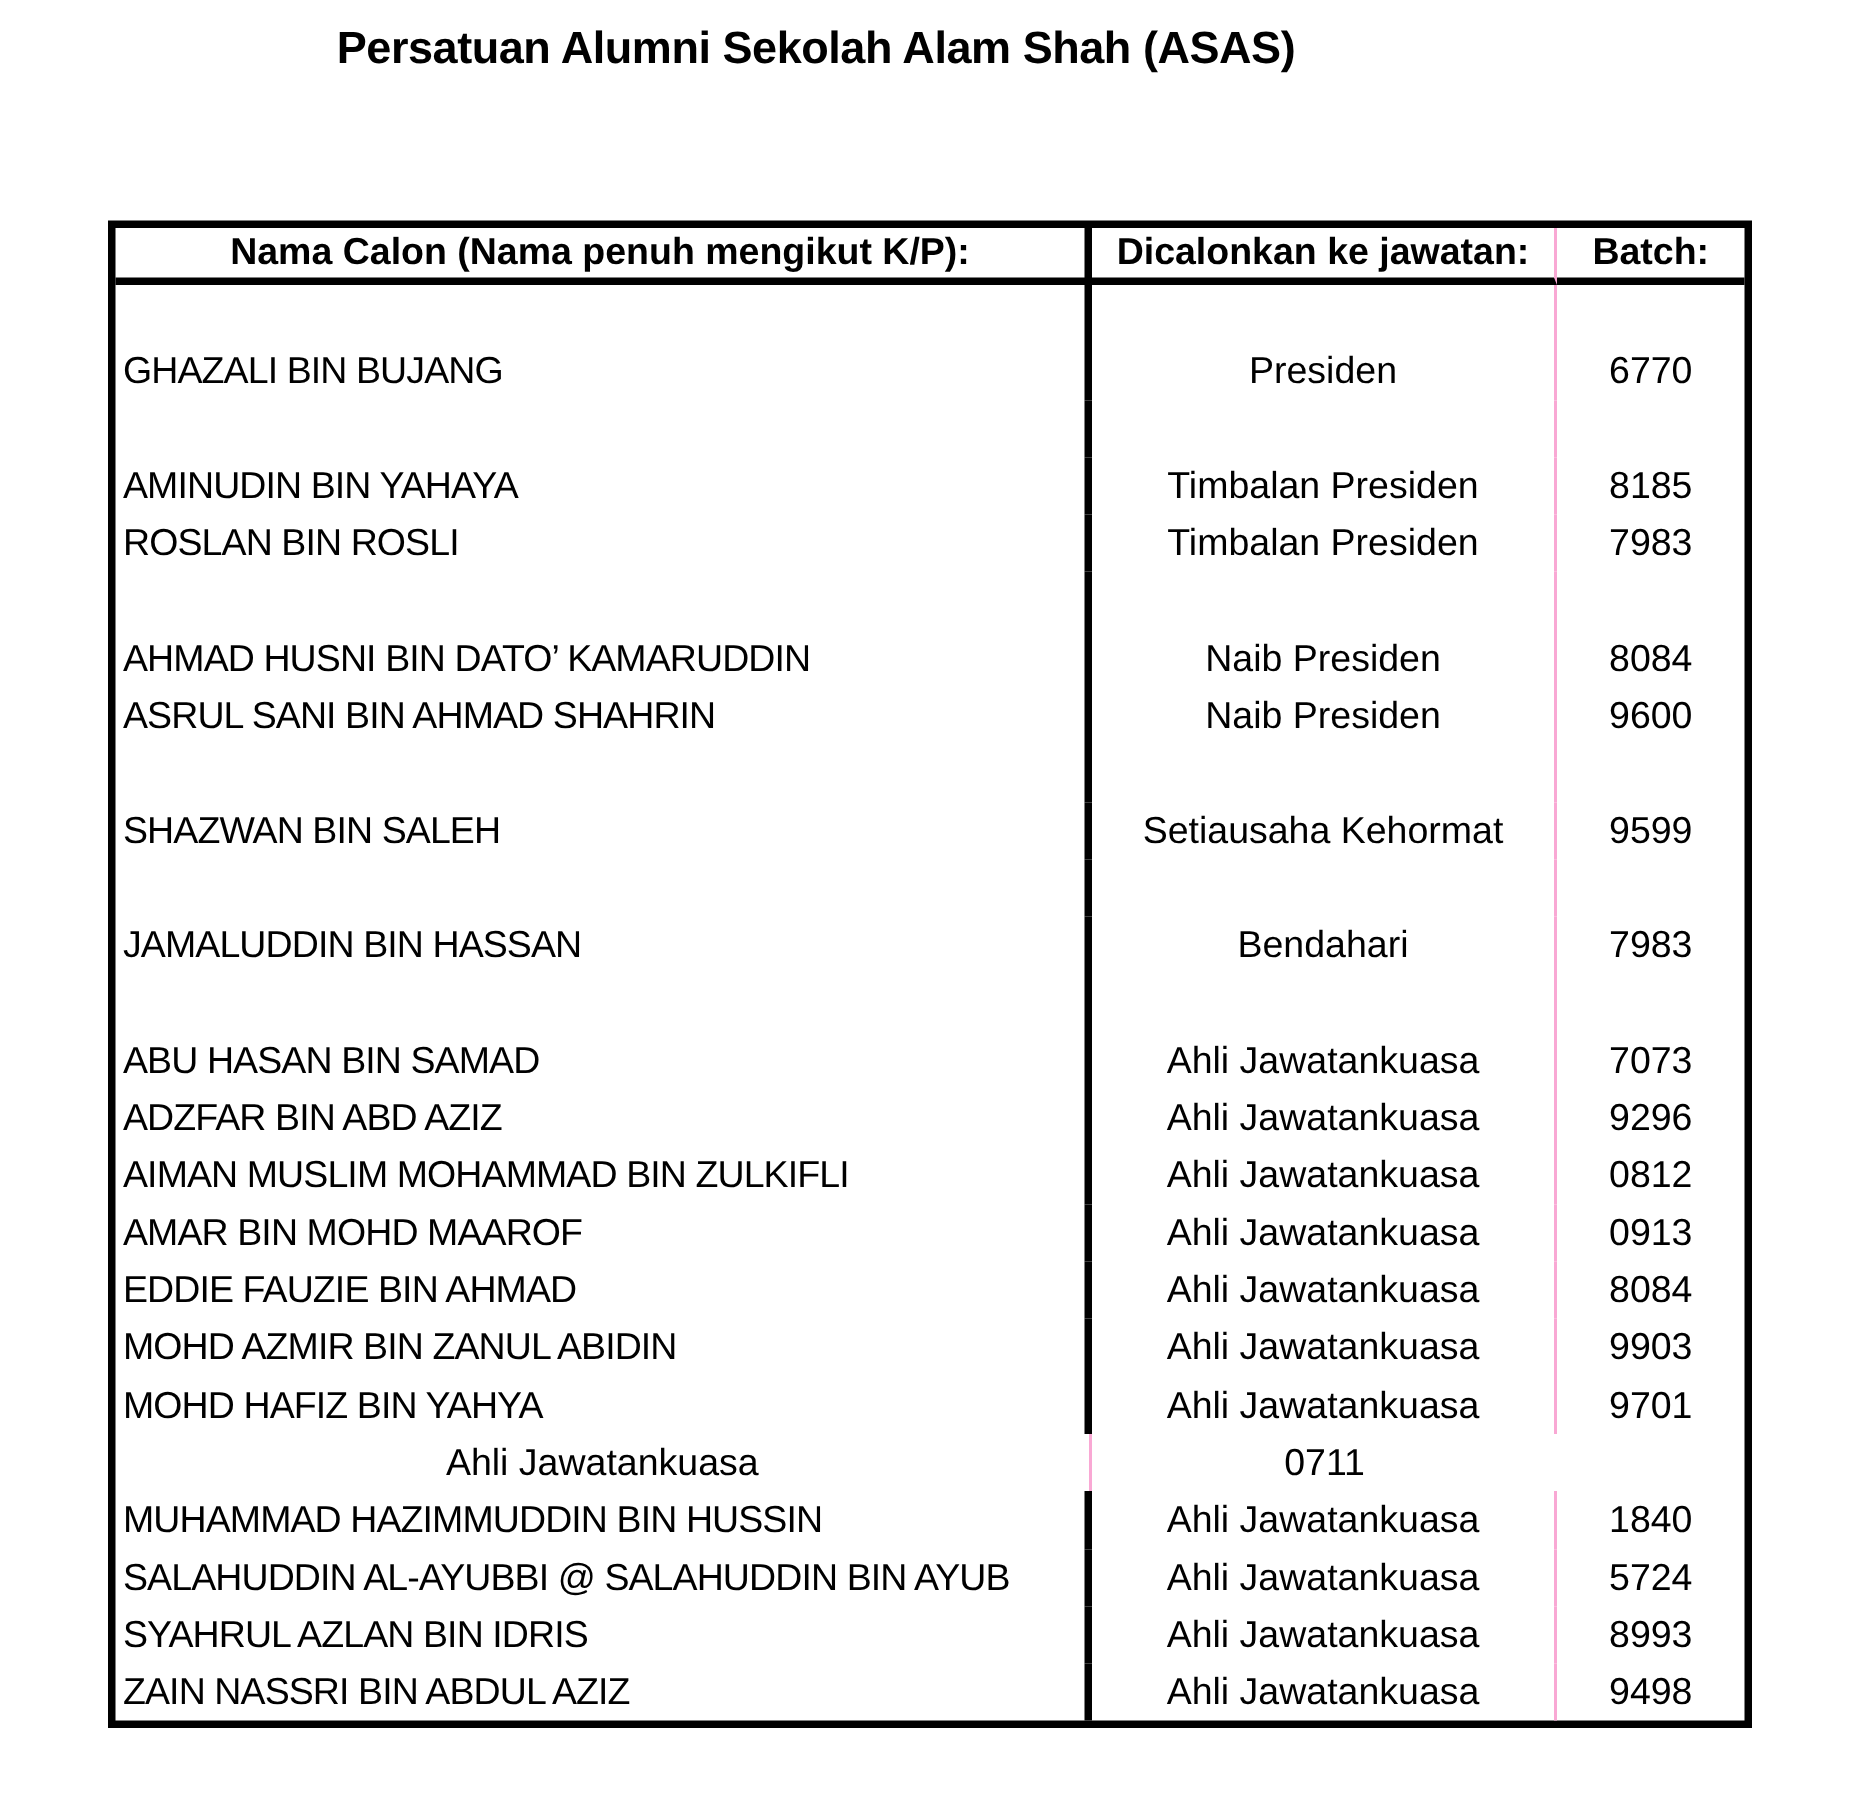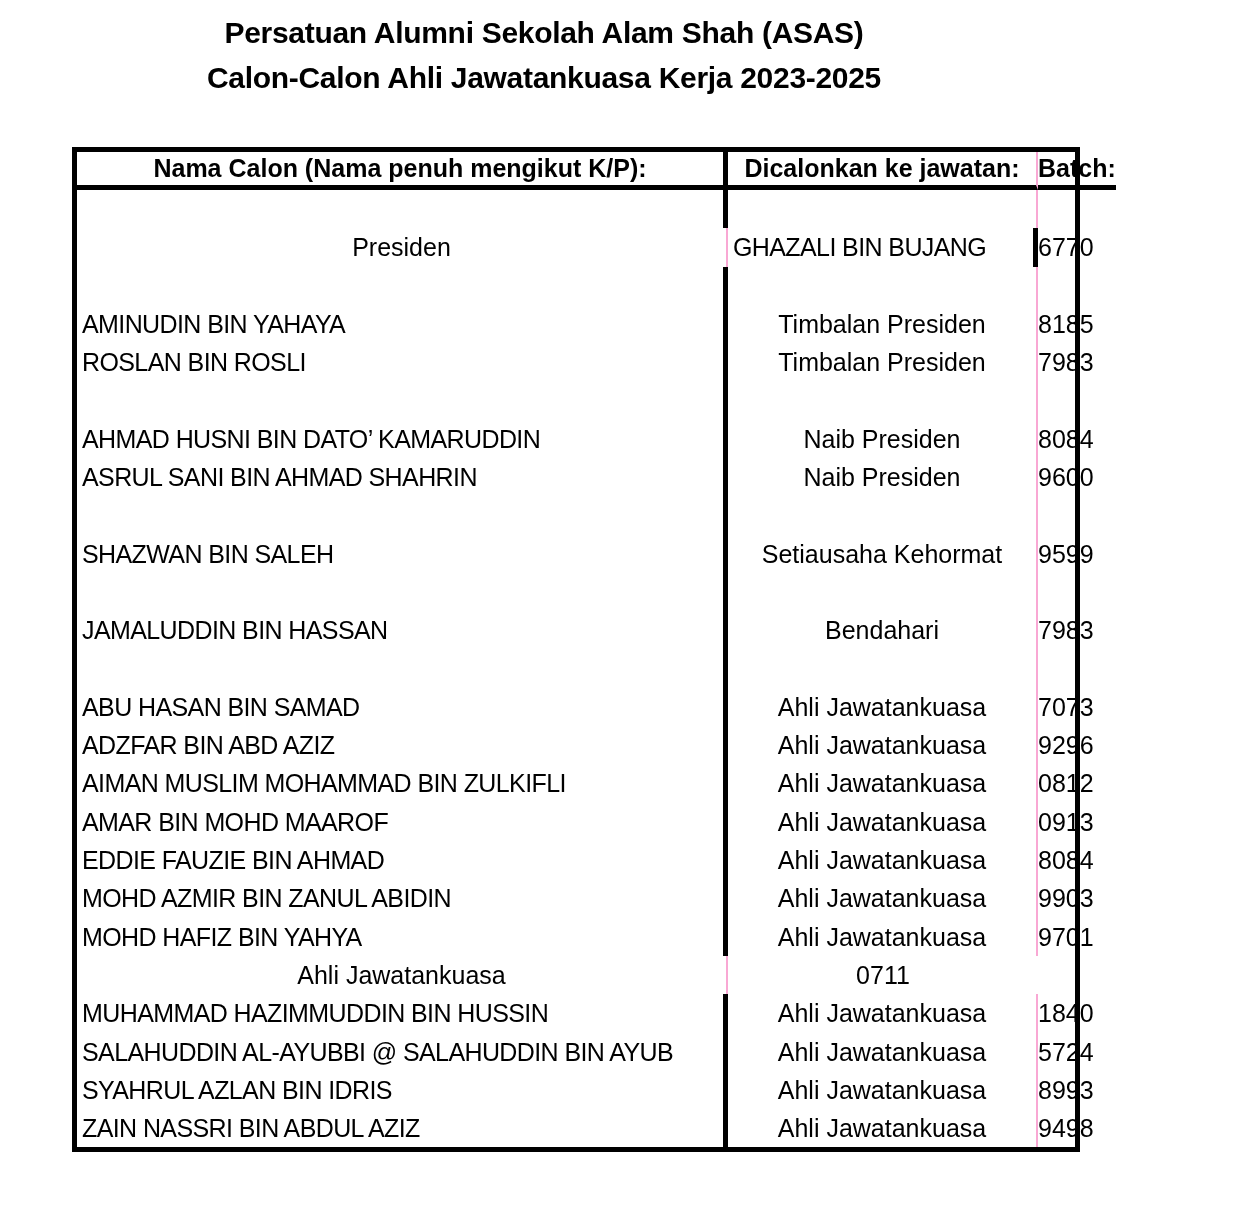--- a/index.html
+++ b/index.html
@@ -28,21 +28,21 @@
     line-height: 34px;
     letter-spacing: -0.3px;
   }
   .subtitle {
     margin-top: 11px;
   }
   .table {
     position: absolute;
     left: 72px;
     top: 147px;
-    width: 1008px;
+    width: 1096px;
     border: 5px solid #000000;
     box-sizing: border-box;
     background: #ffffff;
   }
   .grid-row {
     display: grid;
     grid-template-columns: 651px 310px 1fr;
   }
   .cell {
     box-sizing: border-box;
@@ -72,38 +72,37 @@
   .body-row .cell.c2,
   .body-row .cell.c3 {
     text-align: center;
   }
 </style>
 </head>
 <body>
 
 <div class="titles">
   <div class="title">Persatuan Alumni Sekolah Alam Shah (ASAS)</div>
-  <div class="subtitle">Calon-Calon Ahli Jawatankuasa Kerja 2023-2025</div>
 </div>
 
 <div class="table">
   <div class="grid-row header-row">
     <div class="cell c1">Nama Calon (Nama penuh mengikut K/P):</div>
     <div class="cell c2">Dicalonkan ke jawatan:</div>
     <div class="cell c3">Batch:</div>
   </div>
   <div>
       <div class="grid-row body-row">
     <div class="cell c1"></div>
     <div class="cell c2"></div>
     <div class="cell c3"></div>
   </div>
       <div class="grid-row body-row">
+    <div class="cell c1">GHAZALI BIN BUJANG</div>
     <div class="cell c2">Presiden</div>
-    <div class="cell c1">GHAZALI BIN BUJANG</div>
     <div class="cell c3">6770</div>
   </div>
       <div class="grid-row body-row">
     <div class="cell c1"></div>
     <div class="cell c2"></div>
     <div class="cell c3"></div>
   </div>
       <div class="grid-row body-row">
     <div class="cell c1">AMINUDIN BIN YAHAYA</div>
     <div class="cell c2">Timbalan Presiden</div>

